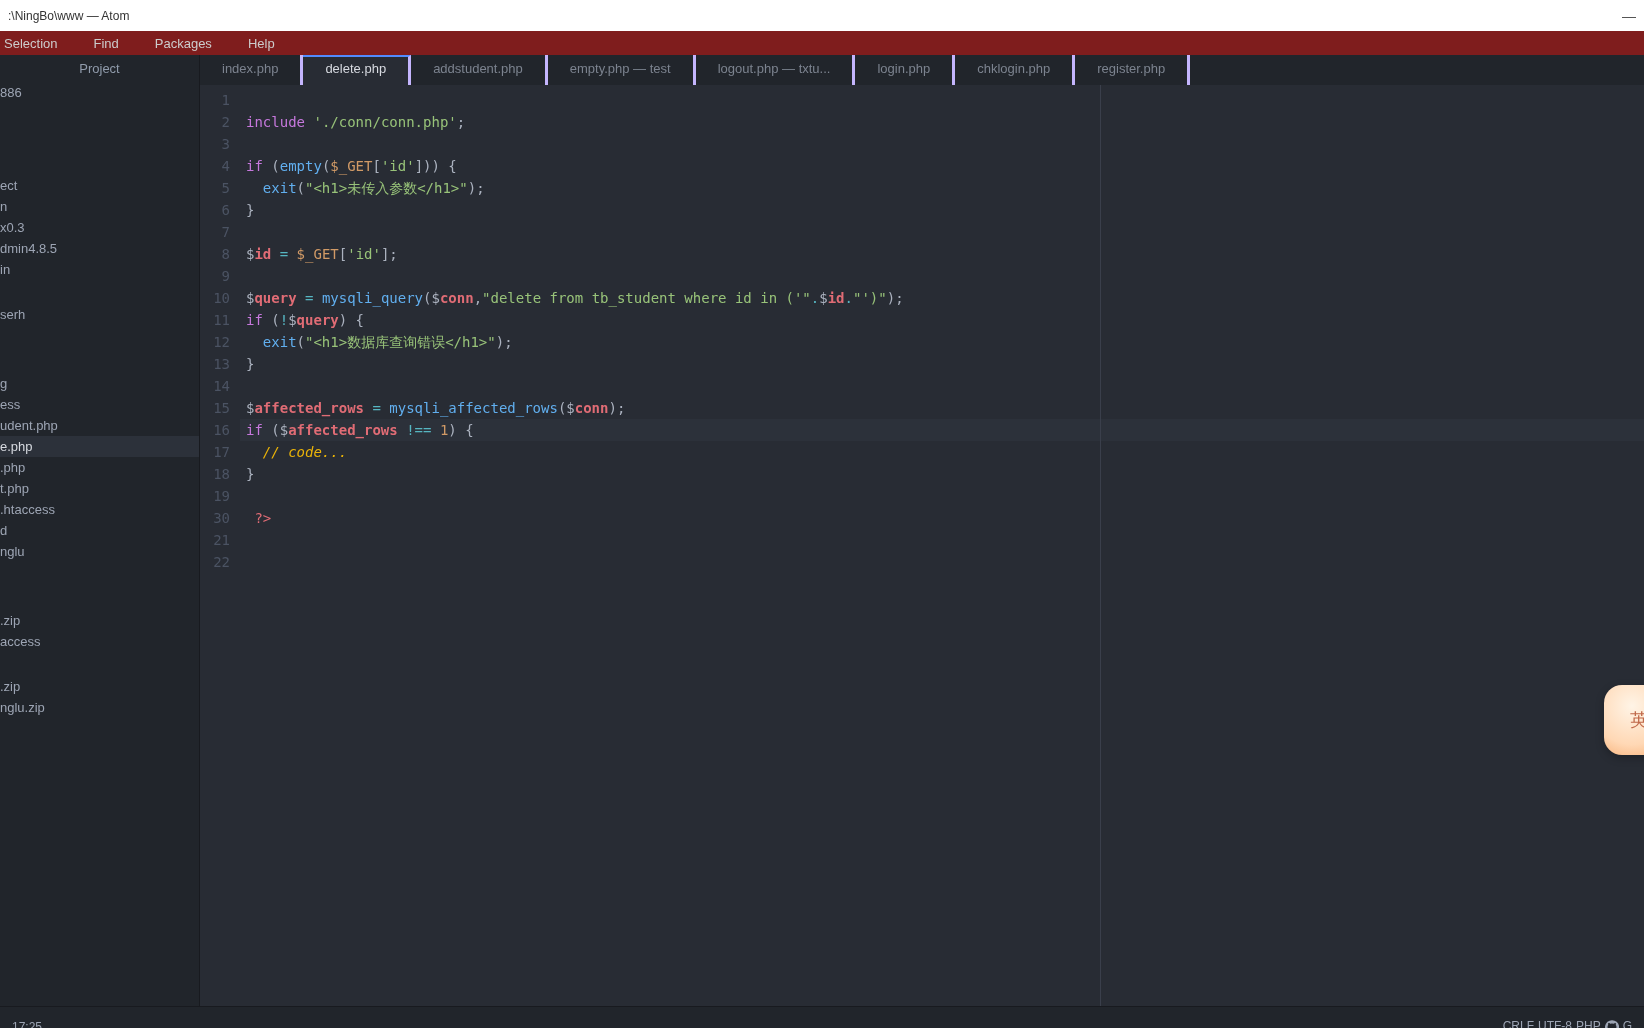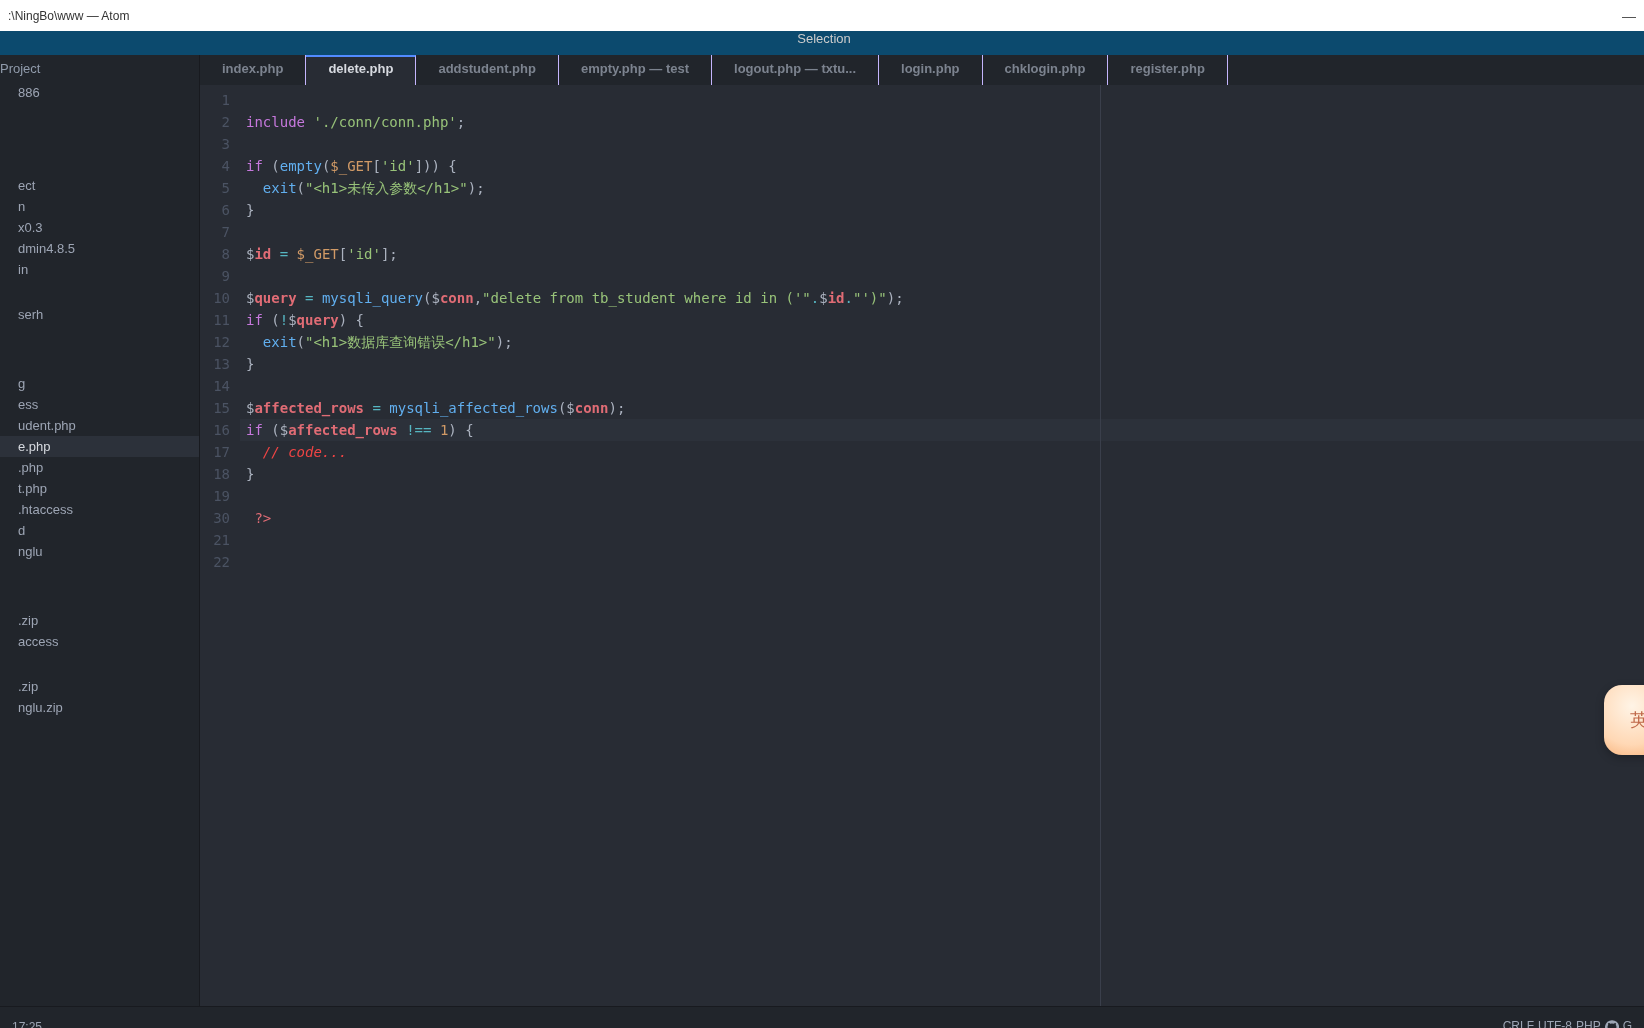--- a/index.html
+++ b/index.html
@@ -18,56 +18,55 @@
     display: flex;
     align-items: center;
     padding: 0 8px;
     font-size: 12px;
     justify-content: space-between;
   }
   .title-bar .title { flex: 1; }
   .title-bar .controls { display: flex; gap: 18px; font-size: 14px; color: #555; }
   .menu-bar {
     height: 24px;
-    background: #0c4a6e;
+    background: #7f1d1d;
     display: flex;
     align-items: center;
     font-size: 13px;
-    gap: 12px;
+    gap: 36px;
     padding-left: 4px;
     color: #ccc;
-    flex-direction: column;
   }
   .menu-bar span { cursor: default; }
   .main {
     display: flex;
     height: calc(100% - 25px - 24px - 28px);
   }
   .sidebar {
     width: 200px;
     background: #21252b;
     display: flex;
     flex-direction: column;
     border-right: 1px solid #181a1f;
     overflow: hidden;
   }
   .sidebar-header {
-    text-align: left;
+    text-align: center;
     padding: 6px 0;
     font-size: 13px;
     color: #909bab;
   }
   .tree {
     flex: 1;
     overflow-y: auto;
     font-size: 13px;
     color: #9da5b4;
   }
   .tree-item {
-    padding: 3px 4px 3px 18px;
+    padding: 3px 4px 3px 0;
     white-space: nowrap;
     overflow: hidden;
   }
   .tree-item.selected {
     background: #2c313a;
     color: #d7dae0;
   }
   .blank-row { height: 24px; }
   .editor-area {
     flex: 1;
@@ -78,26 +77,25 @@
   }
   .tabs {
     display: flex;
     background: #21252b;
     height: 30px;
     font-size: 13px;
   }
   .tab {
     padding: 6px 22px;
     color: #7c838f;
-    border-right: 1px solid #c4b5fd;
+    border-right: 3px solid #c4b5fd;
     white-space: nowrap;
     overflow: hidden;
     max-width: 180px;
     text-overflow: ellipsis;
-    font-weight: bold;
   }
   .tab.active {
     background: #282c34;
     color: #d7dae0;
     border-top: 2px solid #528bff;
     padding-top: 4px;
   }
   .editor-body {
     flex: 1;
     display: flex;
@@ -135,21 +133,21 @@
   }
   
   .kw { color: #c678dd; }
   .str { color: #98c379; }
   .var { color: #e06c75; font-weight: bold; }
   .func { color: #61afef; }
   .op { color: #56b6c2; }
   .punct { color: #abb2bf; }
   .num { color: #d19a66; }
   .builtin { color: #d19a66; }
-  .comment { color: #ef4444; font-style: italic; }
+  .comment { color: #eab308; font-style: italic; }
   .php-tag { color: #e06c75; }
   .status-bar {
     height: 40px;
     background: #21252b;
     display: flex;
     align-items: center;
     justify-content: space-between;
     font-size: 12px;
     color: #9da5b4;
     padding: 0 12px;

